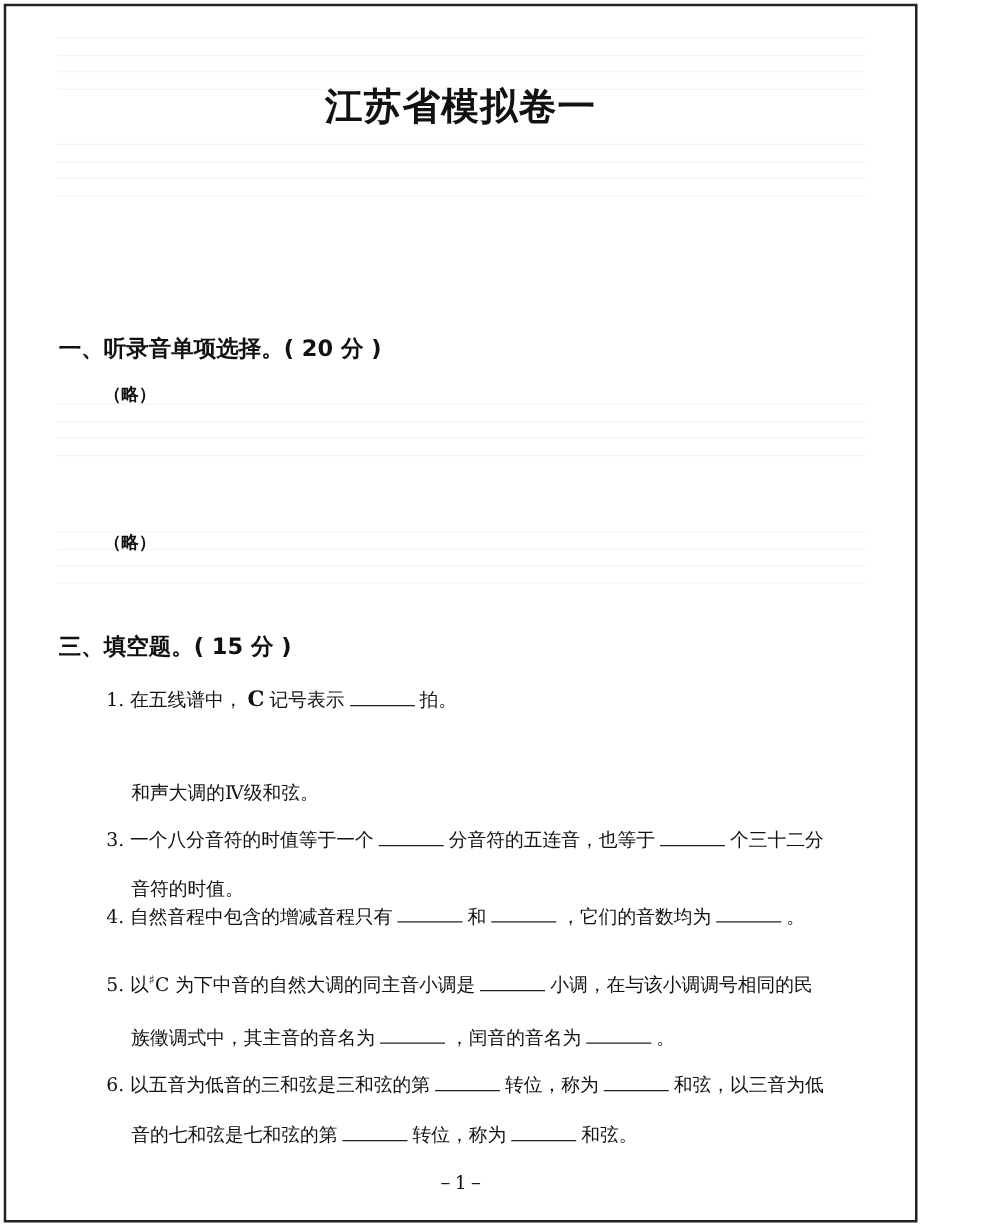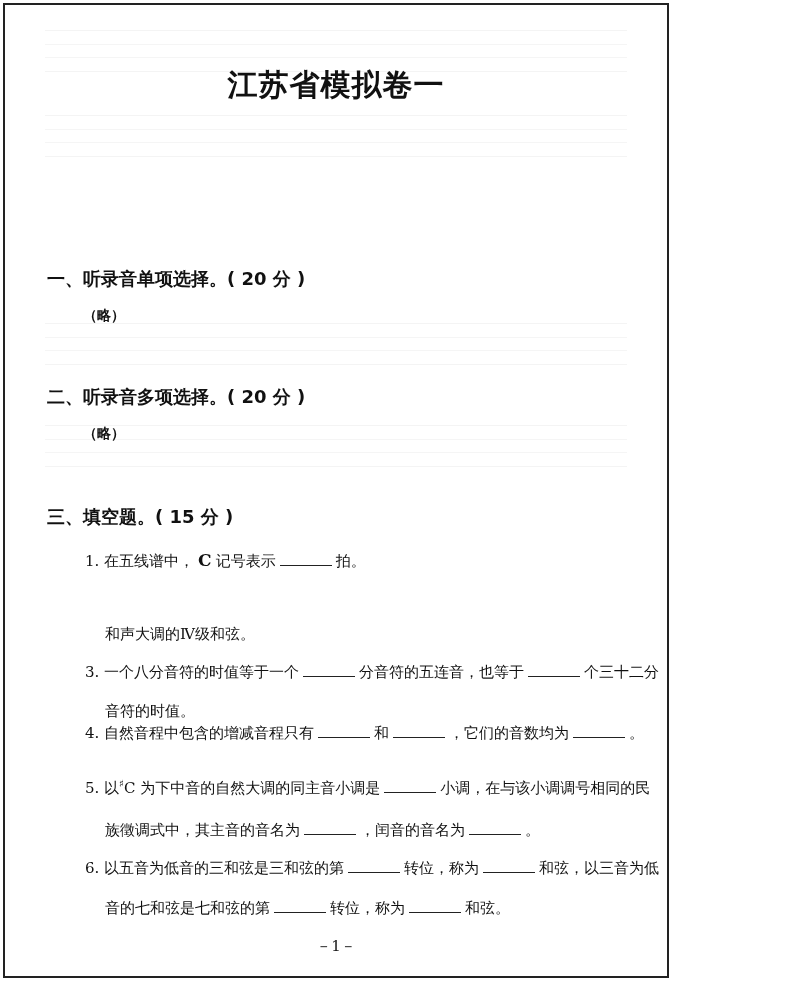--- a/index.html
+++ b/index.html
@@ -1,18 +1,18 @@
 <!DOCTYPE html>
 <html><head>
   <meta charset="utf-8">
   <style>
     html, body { margin: 0; padding: 0; background: #ffffff; }
     body { width: 790px; height: 983px; position: relative; overflow: hidden;
       font-family: "DejaVu Serif", "Liberation Serif", serif; color: #111; }
-    .page { position: absolute; left: 3px; top: 3px; width: 666px; height: 975px;
+    .page { position: absolute; left: 3px; top: 3px; width: 731px; height: 975px;
       border: 2px solid #222; box-sizing: border-box; background: #fff; }
     .ghost { position: absolute; left: 40px; right: 40px; height: 40px;
       border-top: 1px solid #eee; border-bottom: 1px solid #eee; opacity: .6; }
     .ghost::before, .ghost::after { content: ""; position: absolute; left: 0; right: 0; height: 1px; background: #efefef; }
     .ghost::before { top: 13px; } .ghost::after { top: 26px; }
     .title { position: absolute; top: 60px; left: 0; right: 0; text-align: center;
       font-family: "DejaVu Sans", "Liberation Sans", sans-serif; font-weight: bold;
       font-size: 30px; letter-spacing: 1px; }
     .sec { position: absolute; left: 42px; font-family: "DejaVu Sans", "Liberation Sans", sans-serif;
       font-weight: bold; font-size: 18px; }
@@ -30,21 +30,20 @@
 <div class="page">
   <div class="ghost" style="top:25px"></div>
   <div class="ghost" style="top:110px"></div>
   <div class="ghost" style="top:318px"></div>
   <div class="ghost" style="top:420px"></div>
 
   <div class="title">江苏省模拟卷一</div>
 
   <div class="sec" style="top:262px">一、听录音单项选择。( 20 分 )</div>
   <div class="omit" style="top:302px">（略）</div>
-  <div class="sec" style="top:380px">二、听录音多项选择。( 20 分 )</div>
   <div class="omit" style="top:420px">（略）</div>
   <div class="sec" style="top:500px">三、填空题。( 15 分 )</div>
 
   <div class="line" style="top:545px;left:80px">
     <span>1. 在五线谱中，</span><span class="cbig">C</span><span>记号表示</span><span class="blank"></span><span>拍。</span>
   </div>
 
   <div class="line" style="top:620px;left:100px">和声大调的Ⅳ级和弦。</div>
 
   <div class="line" style="top:657px;left:80px">

